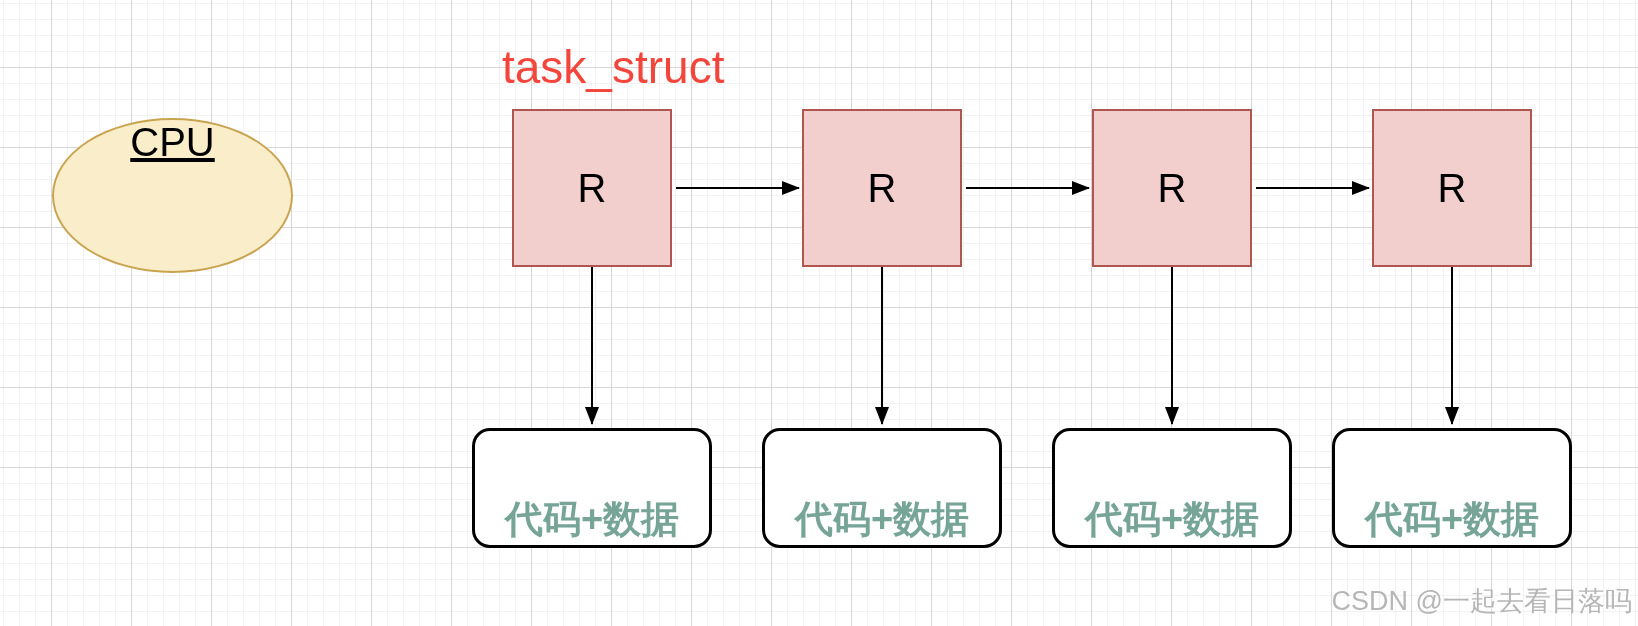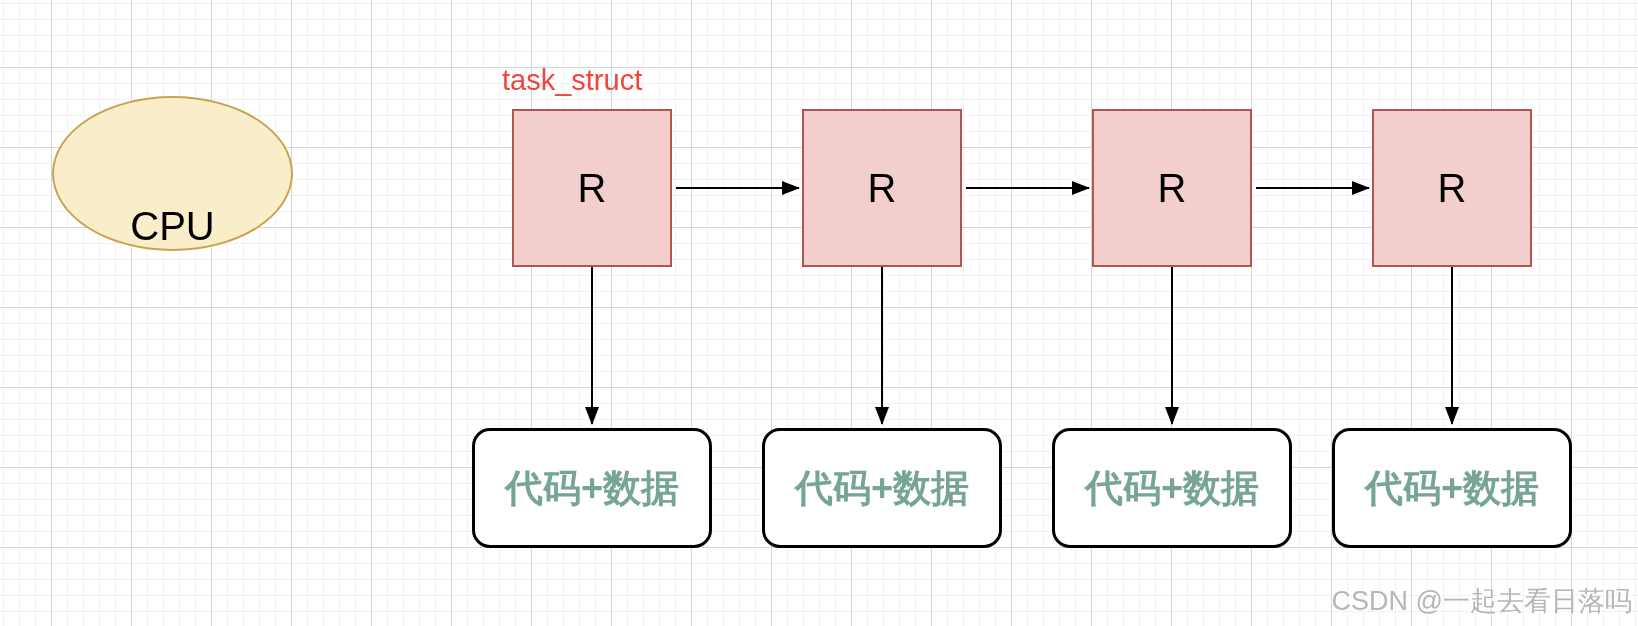--- a/index.html
+++ b/index.html
@@ -33,41 +33,41 @@
     pointer-events: none;
   }
   .arrow-layer line {
     stroke: var(--arrow, #000);
     stroke-width: 2;
   }
   .arrow-head { fill: var(--arrow, #000); }
 
   .cpu-ellipse {
     position: absolute;
-    left: 52px; top: 96px;
+    left: 52px; top: 118px;
     width: 241px; height: 155px;
     background: var(--cpu-fill, #faedca);
     border: 2px solid var(--cpu-stroke, #c9a450);
     border-radius: 50%;
     display: flex;
-    align-items: flex-end;
+    align-items: flex-start;
     justify-content: center;
+    text-decoration: underline;
   }
   .cpu-ellipse span {
     font-size: 40px;
     color: var(--node-text, #000);
   }
 
   .task-title {
     position: absolute;
     left: 502px; top: 40px;
-    font-size: 29px;
+    font-size: 46px;
     color: var(--task-label-red, #f2463c);
     white-space: nowrap;
-    margin-top: 24px;
   }
 
   .task-node {
     position: absolute;
     top: 109px;
     width: 160px; height: 158px;
     background: var(--task-node-fill, #f2cecc);
     border: 2px solid var(--task-node-stroke, #ae564f);
     display: flex;
     align-items: center;
@@ -79,21 +79,21 @@
   }
 
   .mem-node {
     position: absolute;
     top: 428px;
     width: 240px; height: 120px;
     background: var(--memory-fill, #ffffff);
     border: 3px solid var(--memory-stroke, #000000);
     border-radius: 18px;
     display: flex;
-    align-items: center;
+    align-items: flex-end;
     justify-content: center;
   }
   .mem-node span {
     font-size: 38px;
     font-weight: 600;
     color: var(--memory-text, #76a496);
     white-space: nowrap;
   }
 
   .watermark {

